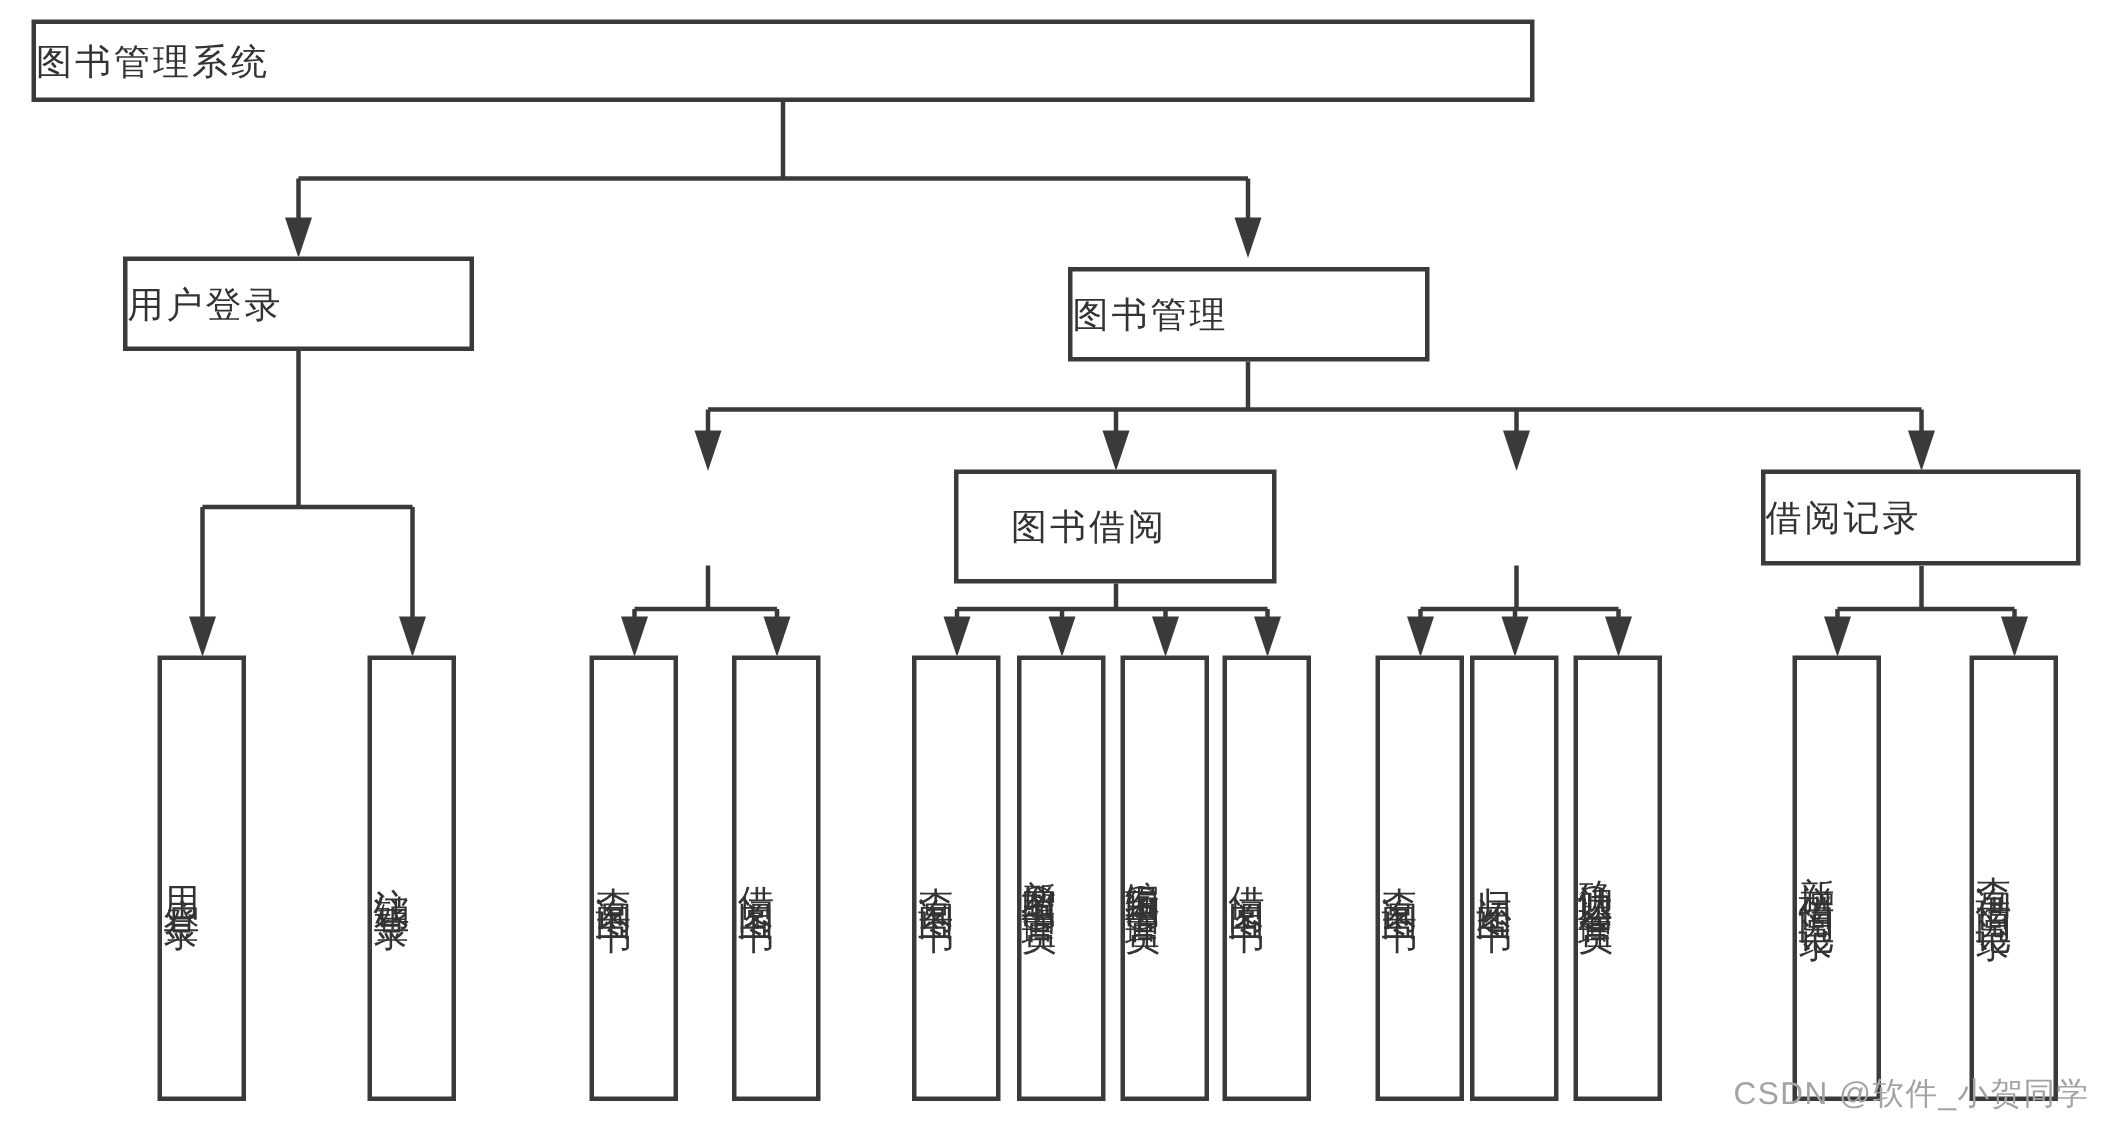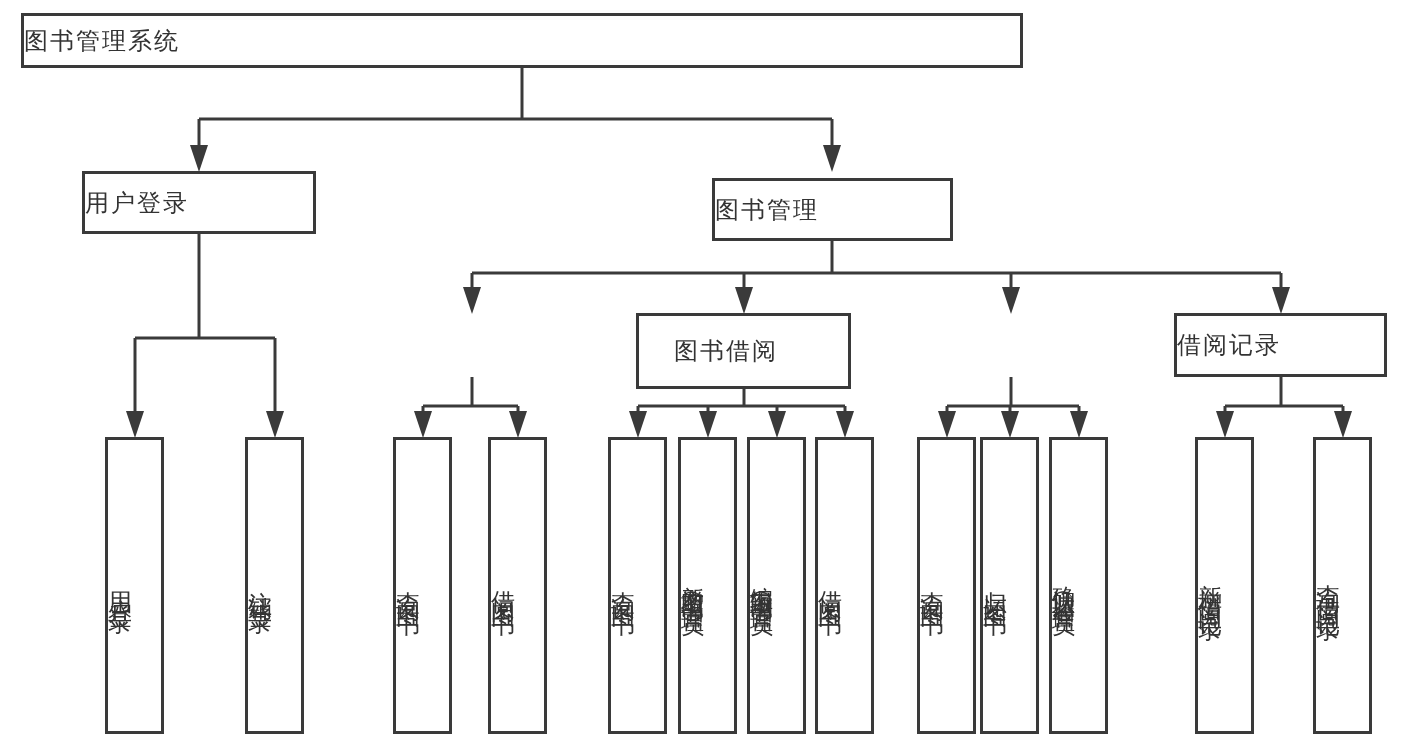--- a/index.html
+++ b/index.html
@@ -155,14 +155,15 @@
     <span class="vtext long">确认归还（管理员）</span>
   </div>
 
   <div class="box leaf" style="left:1195px;">
     <span class="vtext">新增借阅记录</span>
   </div>
   <div class="box leaf" style="left:1313px;">
     <span class="vtext">查询借阅记录</span>
   </div>
 
+  <div class="watermark">CSDN @软件_小贺同学</div>
 
 </div>
 
 </body></html>

